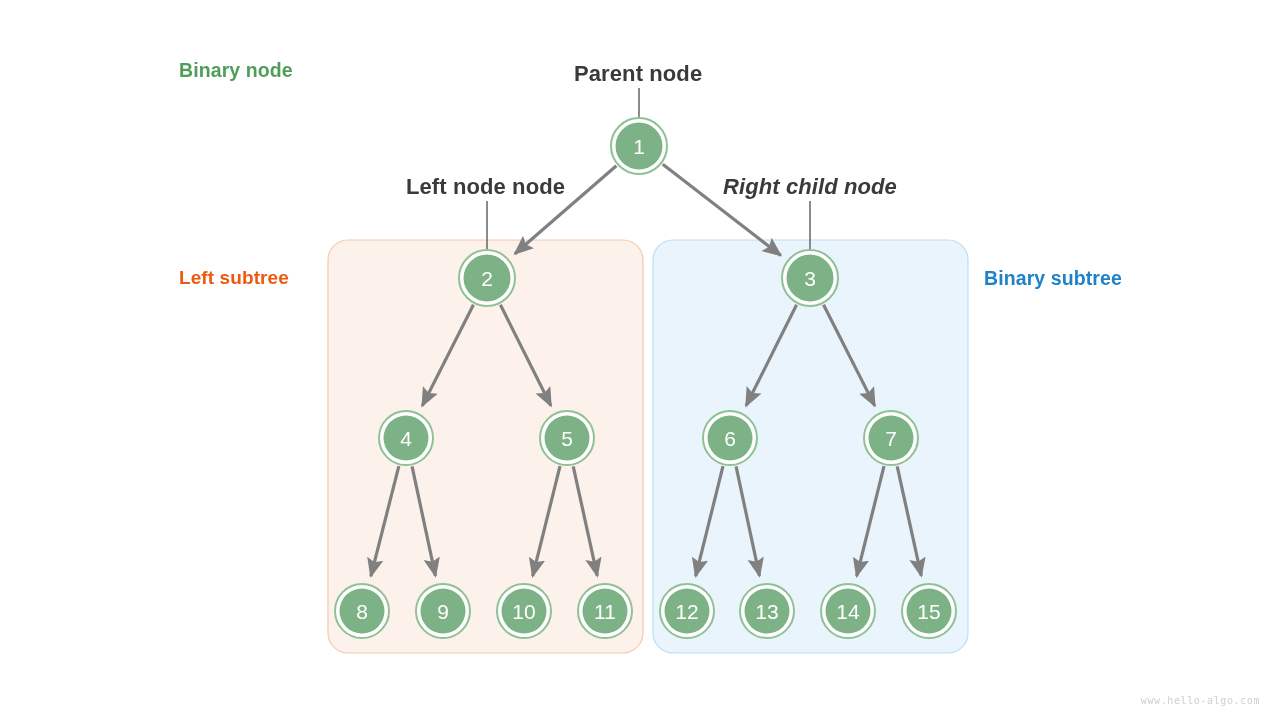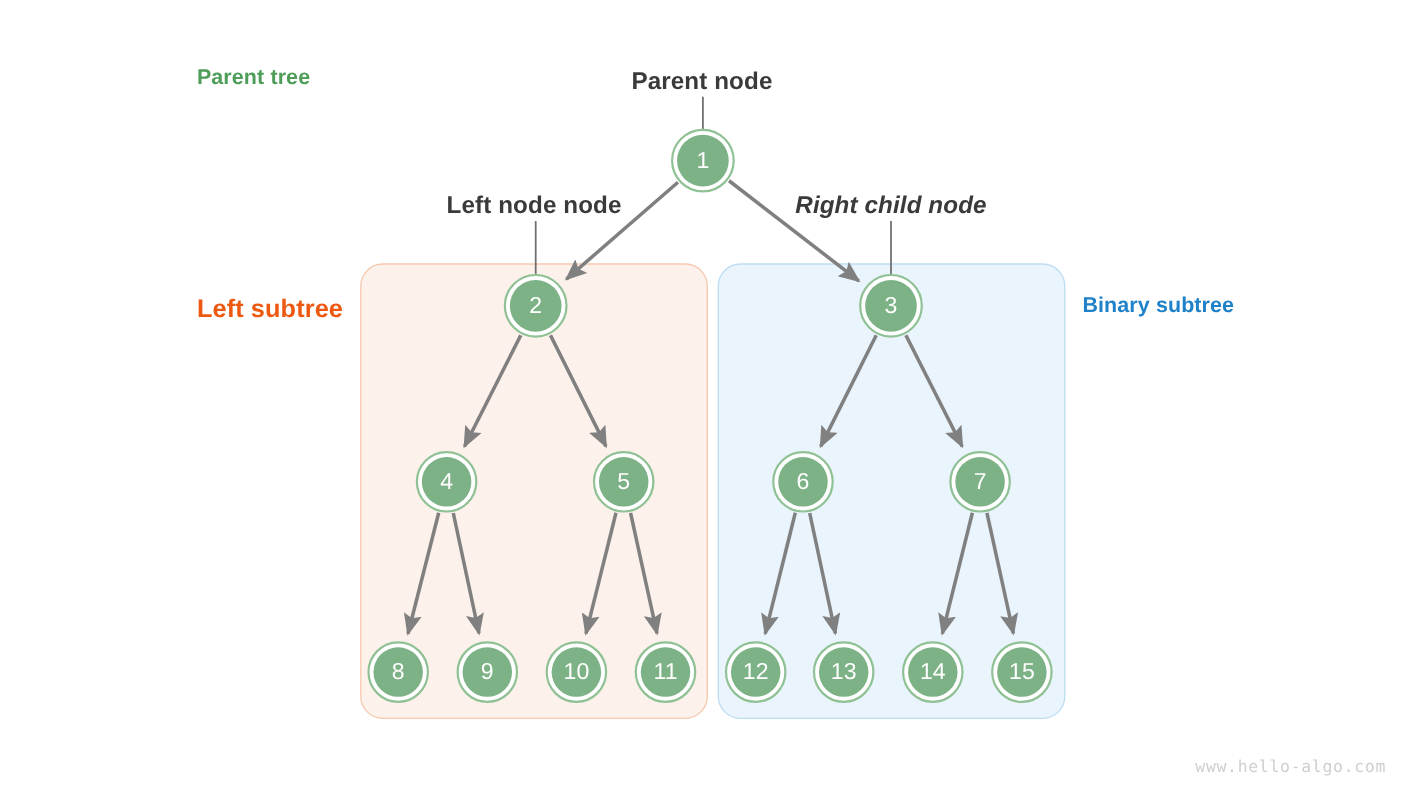--- a/index.html
+++ b/index.html
@@ -36,32 +36,32 @@
     color: #3a3a3a;
     font-size: 22px;
     text-align: right;
   }
   .lbl-green {
     color: #4e9e5a;
     font-size: 19.5px;
   }
   .lbl-orange {
     color: #ee5911;
-    font-size: 23px;
+    font-size: 19px;
   }
   .lbl-blue {
     color: #1f82c8;
     font-size: 19.5px;
   }
   #watermark {
     position: absolute;
     right: 20px;
     bottom: 14px;
     font-family: "DejaVu Sans Mono", monospace;
-    font-size: 15px;
+    font-size: 10px;
     color: #cfcfcf;
     letter-spacing: 0.6px;
   }
   .node-text {
     font-family: "Liberation Sans", sans-serif;
     font-size: 21px;
     fill: #ffffff;
   }
 </style>
 </head>
@@ -173,21 +173,21 @@
           <text x="848" y="611" text-anchor="middle" dominant-baseline="central" class="node-text" fill="#ffffff">14</text>
         </g>
         <g>
           <circle cx="929" cy="611" r="27" fill="#ffffff" stroke="#8fc195" stroke-width="2"></circle>
           <circle cx="929" cy="611" r="22.5" fill="#7cb285" stroke="none"></circle>
           <text x="929" y="611" text-anchor="middle" dominant-baseline="central" class="node-text" fill="#ffffff">15</text>
         </g>
       </g>
   </svg>
 
-  <div class="lbl lbl-green" id="lbl-title" style="left: 179px; top: 59px;">Parent tree</div>
+  <div class="lbl lbl-green" id="lbl-title" style="left: 179px; top: 59px;">Binary node</div>
 
   <div class="lbl lbl-dark" id="lbl-parent" style="left: 574px; top: 61px;">Parent node</div>
 
   <div class="lbl lbl-dark" id="lbl-left-child" style="left: 406px; top: 174px;">Left node node</div>
 
   <div class="lbl lbl-dark" id="lbl-right-child" style="left: 723px; top: 174px; font-style: italic;">Right child node</div>
 
   <div class="lbl lbl-orange" id="lbl-left-subtree" style="left: 179px; top: 267px;">Left subtree</div>
 
   <div class="lbl lbl-blue" id="lbl-right-subtree" style="left: 984px; top: 267px;">Binary subtree</div>

